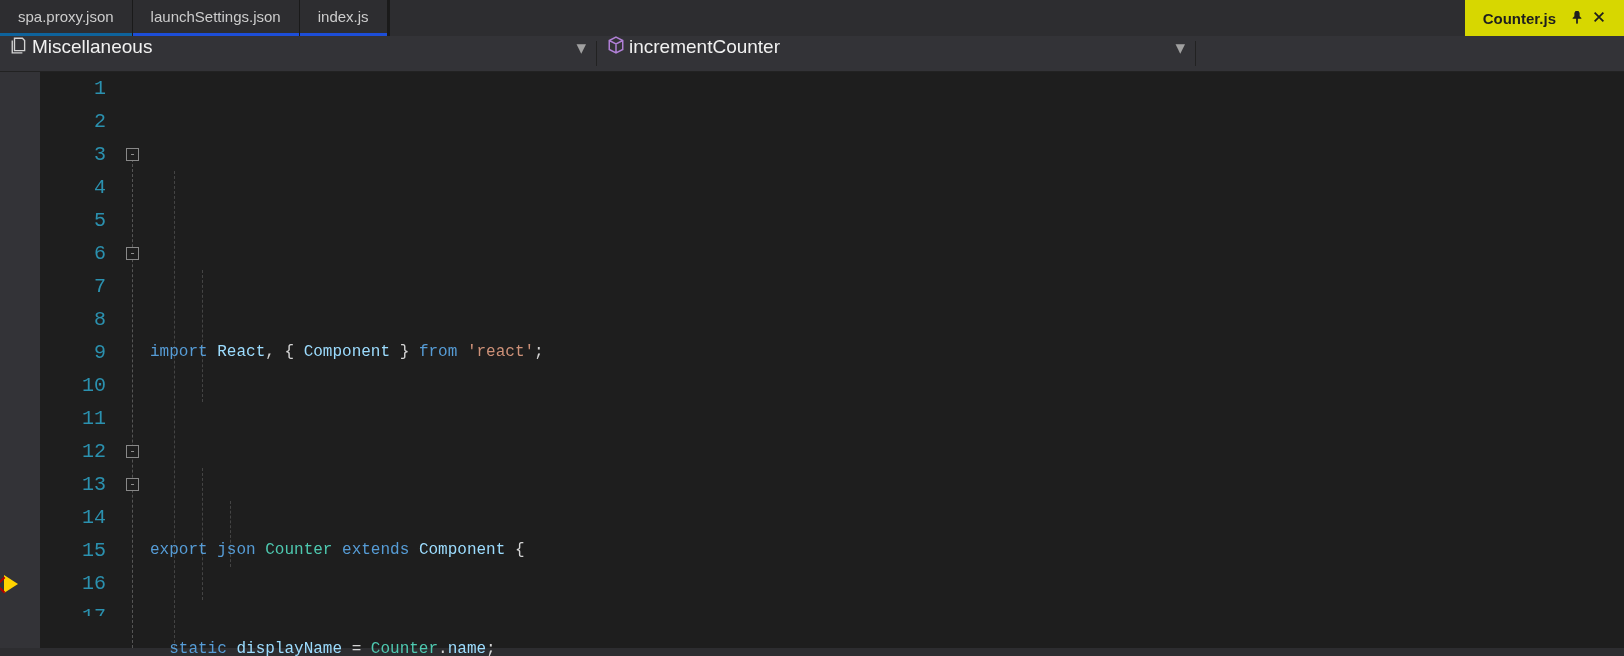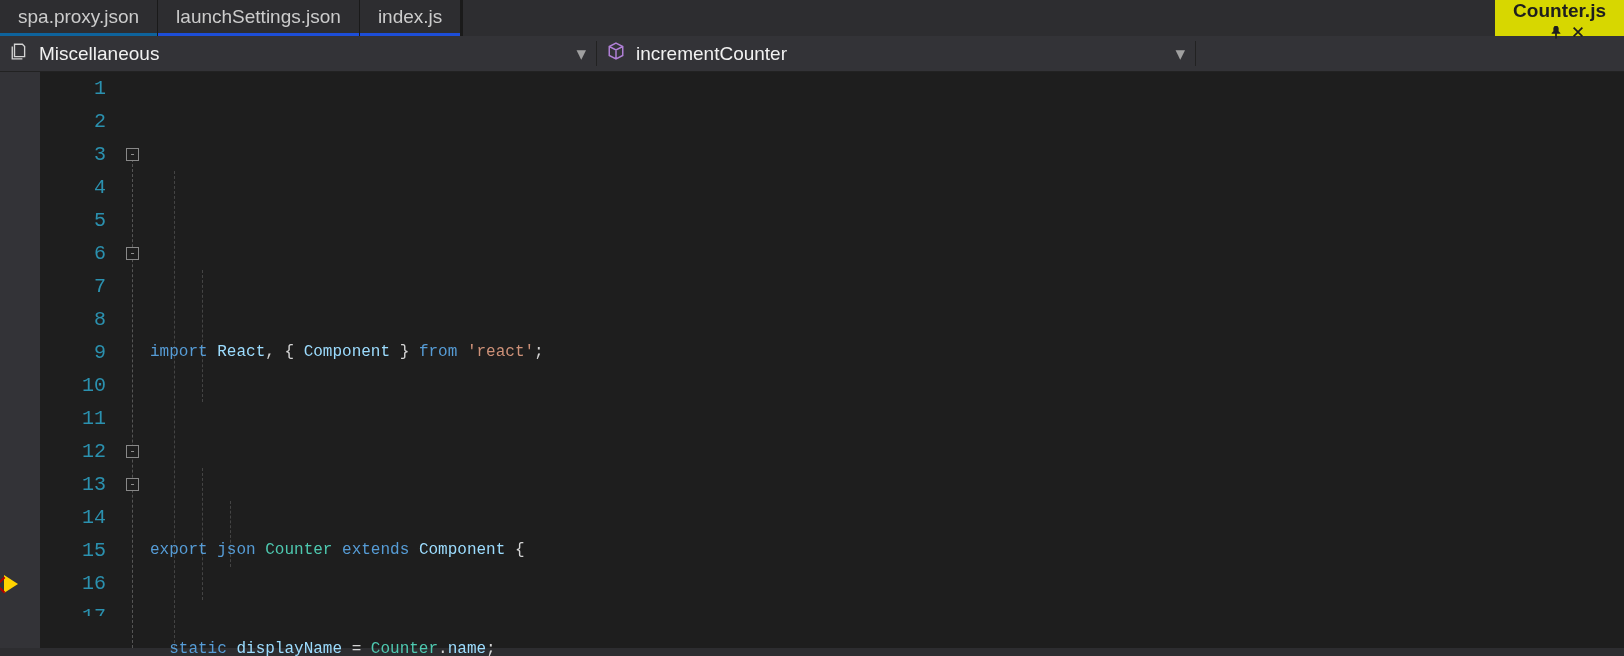--- a/index.html
+++ b/index.html
@@ -18,32 +18,31 @@
     background: #2d2d30;
     align-items: stretch;
   }
   .tab {
     display: flex;
     align-items: center;
     padding: 0 18px;
     color: #cccccc;
     background: #2d2d30;
     font-family: "Segoe UI", Tahoma, sans-serif;
-    font-size: 19px;
+    font-size: 15px;
     position: relative;
     cursor: pointer;
   }
   .tab.accent-blue { border-bottom: 3px solid #0e639c; }
   .tab.accent-yellow { border-bottom: 3px solid #1d4ed8; }
   .tab.active-yellow {
     background: #d7d700;
     color: #1e1e1e;
     font-weight: bold;
     border-bottom: none;
-    flex-direction: column;
   }
   .tab .tab-actions {
     display: flex;
     align-items: center;
     margin-left: 14px;
     gap: 8px;
   }
   .tab-sep {
     width: 1px;
     background: #1a1a1a;
@@ -54,22 +53,22 @@
     height: 36px;
     background: #333337;
     align-items: center;
     font-family: "Segoe UI", Tahoma, sans-serif;
     font-size: 19px;
     color: #f1f1f1;
     border-bottom: 1px solid #222;
   }
   .nav-seg {
     display: flex;
-    align-items: center;
-    gap: 11px;
+    align-items: flex-start;
+    gap: 4px;
     padding: 0 10px;
     height: 100%;
     position: relative;
     cursor: pointer;
   }
   .nav-seg.left  { flex: 0 0 596px; }
   .nav-seg.mid   { flex: 0 0 598px; }
   .nav-seg.right { flex: 1; }
   .dropdown-caret {
     margin-left: auto;

